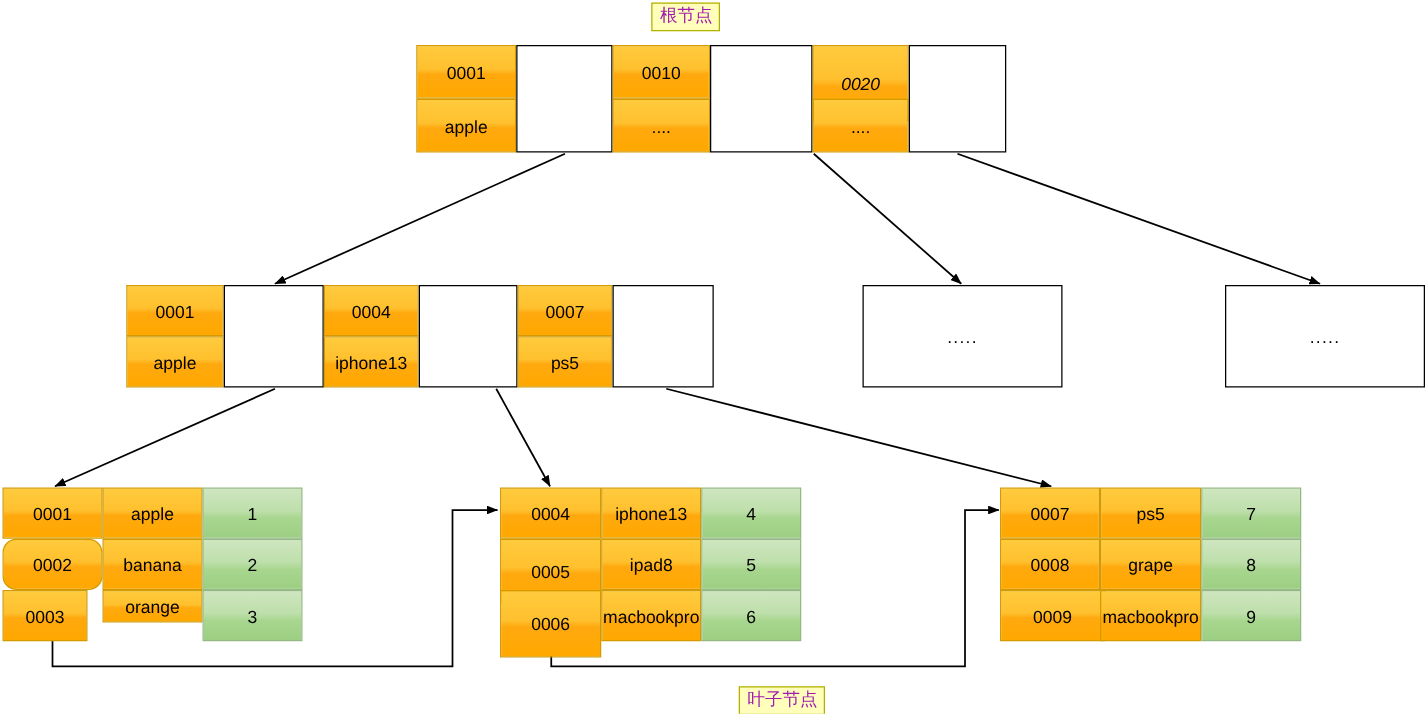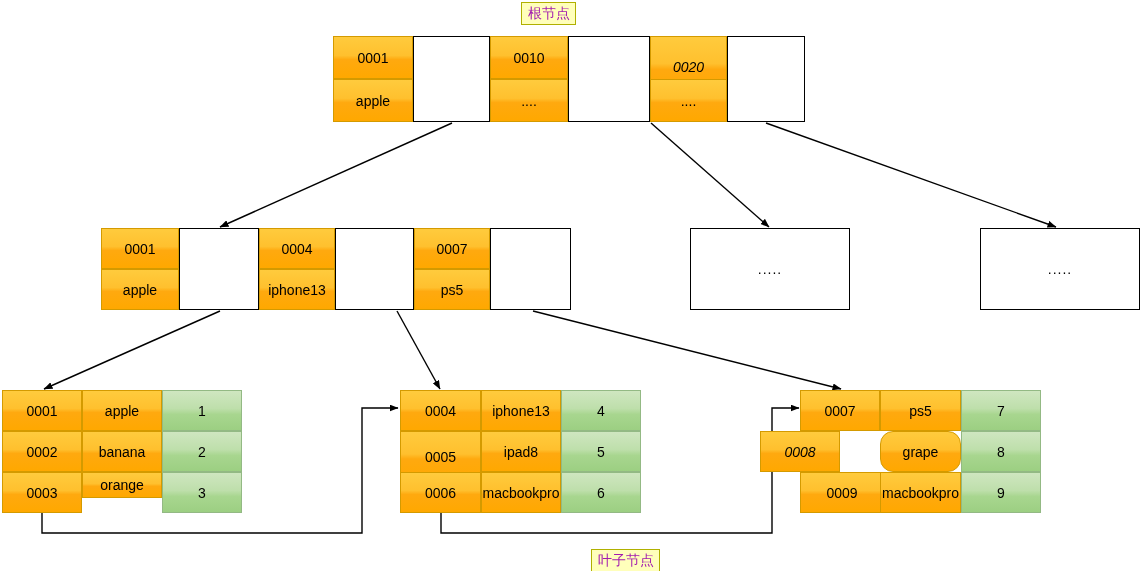--- a/index.html
+++ b/index.html
@@ -143,50 +143,50 @@
   </div>
 
   <div class="cell dots" style="left:690px; top:228px; width:160px; height:82px;">.....</div>
   <div class="cell dots" style="left:980px; top:228px; width:160px; height:82px;">.....</div>
 
   <div class="node-box">
     <div class="cell key" style="left:2px;   top:390px; width:80px; height:41px;">0001</div>
     <div class="cell val" style="left:82px;  top:390px; width:80px; height:41px;">apple</div>
     <div class="cell num" style="left:162px; top:390px; width:80px; height:41px;">1</div>
 
-    <div class="cell key" style="left:2px;   top:431px; width:80px; height:41px;">0002</div>
+    <div class="cell key" style="left:2px;   top:431px; width:80px; height:41px;border-radius:11px;">0002</div>
     <div class="cell val" style="left:82px;  top:431px; width:80px; height:41px;">banana</div>
     <div class="cell num" style="left:162px; top:431px; width:80px; height:41px;">2</div>
 
-    <div class="cell key" style="left:2px;   top:472px; width:80px; height:41px;">0003</div>
+    <div class="cell key" style="left:2px;   top:472px; width:68px; height:41px;">0003</div>
     <div class="cell val" style="left:82px;  top:472px; width:80px; height:26px;">orange</div>
     <div class="cell num" style="left:162px; top:472px; width:80px; height:41px;">3</div>
   </div>
 
   <div class="node-box">
     <div class="cell key" style="left:400px; top:390px; width:81px; height:41px;">0004</div>
     <div class="cell val" style="left:481px; top:390px; width:80px; height:41px;">iphone13</div>
     <div class="cell num" style="left:561px; top:390px; width:80px; height:41px;">4</div>
 
     <div class="cell key" style="left:400px; top:431px; width:81px; height:51px;">0005</div>
     <div class="cell val" style="left:481px; top:431px; width:80px; height:41px;">ipad8</div>
     <div class="cell num" style="left:561px; top:431px; width:80px; height:41px;">5</div>
 
-    <div class="cell key" style="left:400px; top:472px; width:81px; height:41px;">0006</div>
+    <div class="cell key" style="left:400px; top:472px; width:81px; height:54px;">0006</div>
     <div class="cell val" style="left:481px; top:472px; width:80px; height:41px;">macbookpro</div>
     <div class="cell num" style="left:561px; top:472px; width:80px; height:41px;">6</div>
   </div>
 
   <div class="node-box">
     <div class="cell key" style="left:800px; top:390px; width:80px; height:41px;">0007</div>
     <div class="cell val" style="left:880px; top:390px; width:81px; height:41px;">ps5</div>
     <div class="cell num" style="left:961px; top:390px; width:80px; height:41px;">7</div>
 
-    <div class="cell key" style="left:760px; top:431px; width:80px; height:41px;font-style:italic;">0008</div>
-    <div class="cell val" style="left:880px; top:431px; width:81px; height:41px;border-radius:13px;">grape</div>
+    <div class="cell key" style="left:800px; top:431px; width:80px; height:41px;">0008</div>
+    <div class="cell val" style="left:880px; top:431px; width:81px; height:41px;">grape</div>
     <div class="cell num" style="left:961px; top:431px; width:80px; height:41px;">8</div>
 
     <div class="cell key" style="left:800px; top:472px; width:84px; height:41px;">0009</div>
     <div class="cell val" style="left:880px; top:472px; width:81px; height:41px;">macbookpro</div>
     <div class="cell num" style="left:961px; top:472px; width:80px; height:41px;">9</div>
   </div>
 
 </div>
 
 </body></html>

